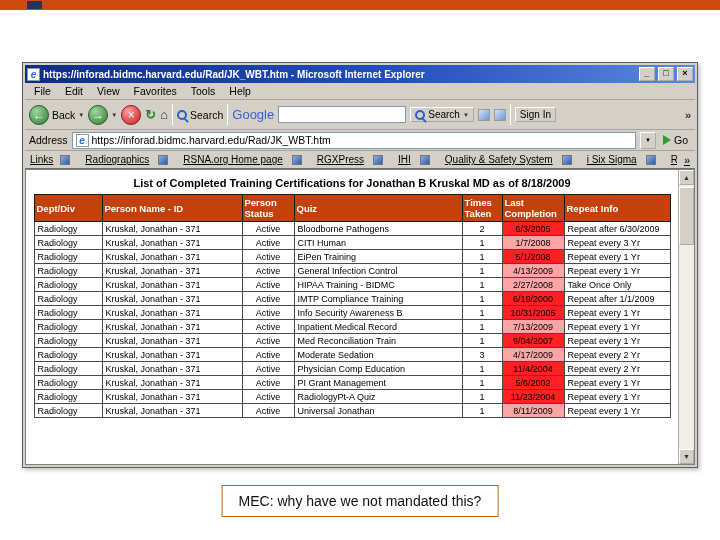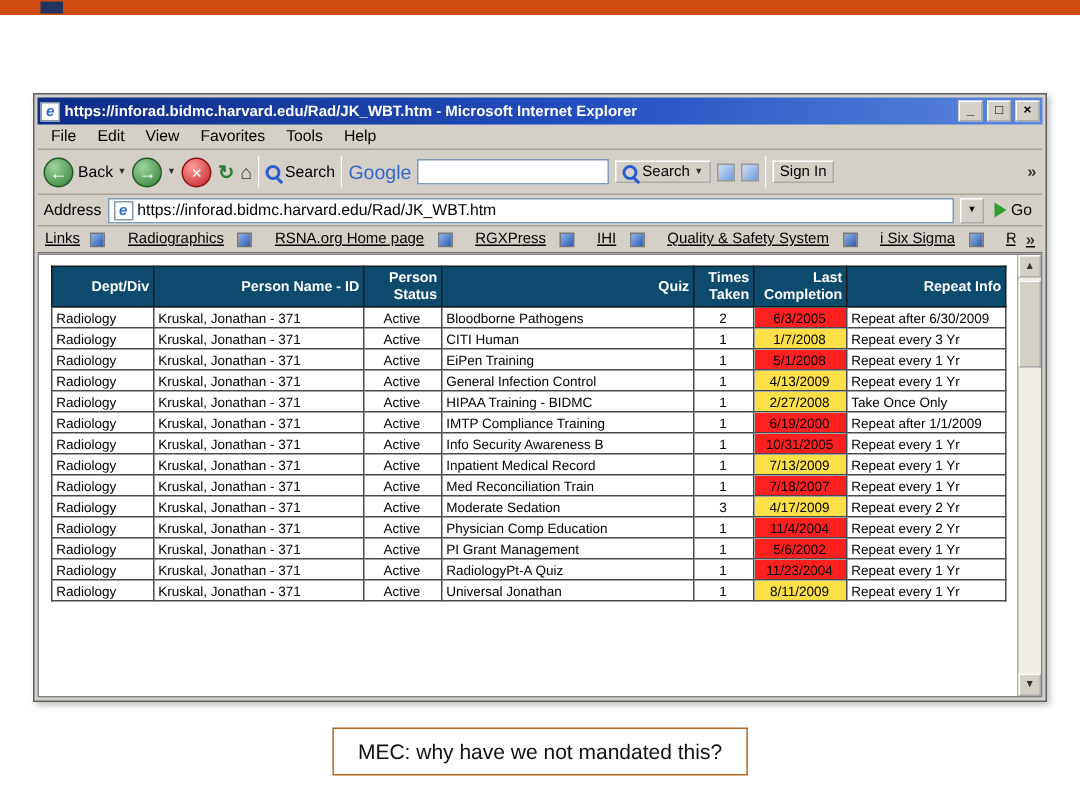--- a/index.html
+++ b/index.html
@@ -78,28 +78,28 @@
     padding:0 5px; font-size:10px; border-bottom:1px solid #6f6d68; overflow:hidden;text-decoration:underline; }
   .links-items { display:flex; align-items:center; gap:9px; overflow:hidden; }
   .link-item { display:flex; align-items:center; gap:15px; white-space:nowrap; }
   .link-icon { width:10px; height:10px; background:linear-gradient(135deg,#8cb2e8,#2c5cad); border:1px solid #777; flex:0 0 10px; }
 
   .client { flex:1 1 auto; display:flex; background:#fff; border:1px solid #808080; overflow:hidden; }
   .page-content { flex:1 1 auto; overflow:hidden; padding-top:7px; }
 
   .report-title { text-align:center; font-weight:bold; font-size:11px; margin-bottom:5px; color:#000; }
   table.report { margin:0 auto; border-collapse:collapse; table-layout:fixed; width:636px; }
-  table.report th { background:#0c4a6e; color:#fff; font-size:9.5px; font-weight:bold;
-    border:1px solid #1a1a1a; padding:2px 2px; text-align:right; }
+  table.report th { background:#c2410c; color:#fff; font-size:9.5px; font-weight:bold;
+    border:1px solid #1a1a1a; padding:2px 2px; text-align:left; }
   table.report td { border:1px solid #4a4a4a; padding:1px 3px; height:14px; font-size:9px;
     overflow:hidden; white-space:nowrap; color:#000; }
   td.c-center { text-align:center; }
   td.completion { text-align:center; }
   td.completion.red { background:#ff2121; }
-  td.completion.green { background:#fde047; }
+  td.completion.green { background:#fca5a5; }
 
   .v-scroll { flex:0 0 16px; display:flex; flex-direction:column; background:#f0eee7; border-left:1px solid #aaa; }
   .scroll-btn { height:15px; flex:0 0 15px; background:#d4d0c8; border:1px outset #fff;
     font-size:7px; text-align:center; line-height:13px; color:#333; }
   .scroll-track { flex:1 1 auto; position:relative; }
   .scroll-thumb { position:absolute; top:2px; left:0; right:0; height:58px; background:#d4d0c8; border:1px outset #fff; }
 
   .status-bar { height:19px; flex:0 0 19px; display:flex; align-items:center; gap:2px;
     background:#d4d0c8; padding:1px 2px 1px 2px; border-top:1px solid #fff; font-size:10px; }
   .status-panel { border:1px solid; border-color:#808080 #fff #fff #808080; height:15px;
@@ -233,20 +233,21 @@
           <span class="link-icon"></span>
           <span>Email</span>
         </span>
 
       </div>
     <span class="overflow-chev">»</span>
   </div>
 
   <div class="client">
     <div class="page-content">
+      <div class="report-title">List of Completed Training Certifications for Jonathan B Kruskal MD as of 8/18/2009</div>
       <table class="report">
         <colgroup>
           <col style="width:68px">
             <col style="width:140px">
             <col style="width:52px">
           <col style="width:168px">
             <col style="width:40px">
             <col style="width:62px">
             <col style="width:106px">
         </colgroup>
@@ -343,21 +344,21 @@
               <td class="completion green">7/13/2009</td>
               <td>Repeat every 1 Yr</td>
             </tr>
 
             <tr>
               <td>Radiology</td>
               <td>Kruskal, Jonathan - 371</td>
               <td class="c-center">Active</td>
               <td>Med Reconciliation Train</td>
               <td class="c-center">1</td>
-              <td class="completion red">7/18/2007</td>
+              <td class="completion red">9/04/2007</td>
               <td>Repeat every 1 Yr</td>
             </tr>
 
             <tr>
               <td>Radiology</td>
               <td>Kruskal, Jonathan - 371</td>
               <td class="c-center">Active</td>
               <td>Moderate Sedation</td>
               <td class="c-center">3</td>
               <td class="completion green">4/17/2009</td>

